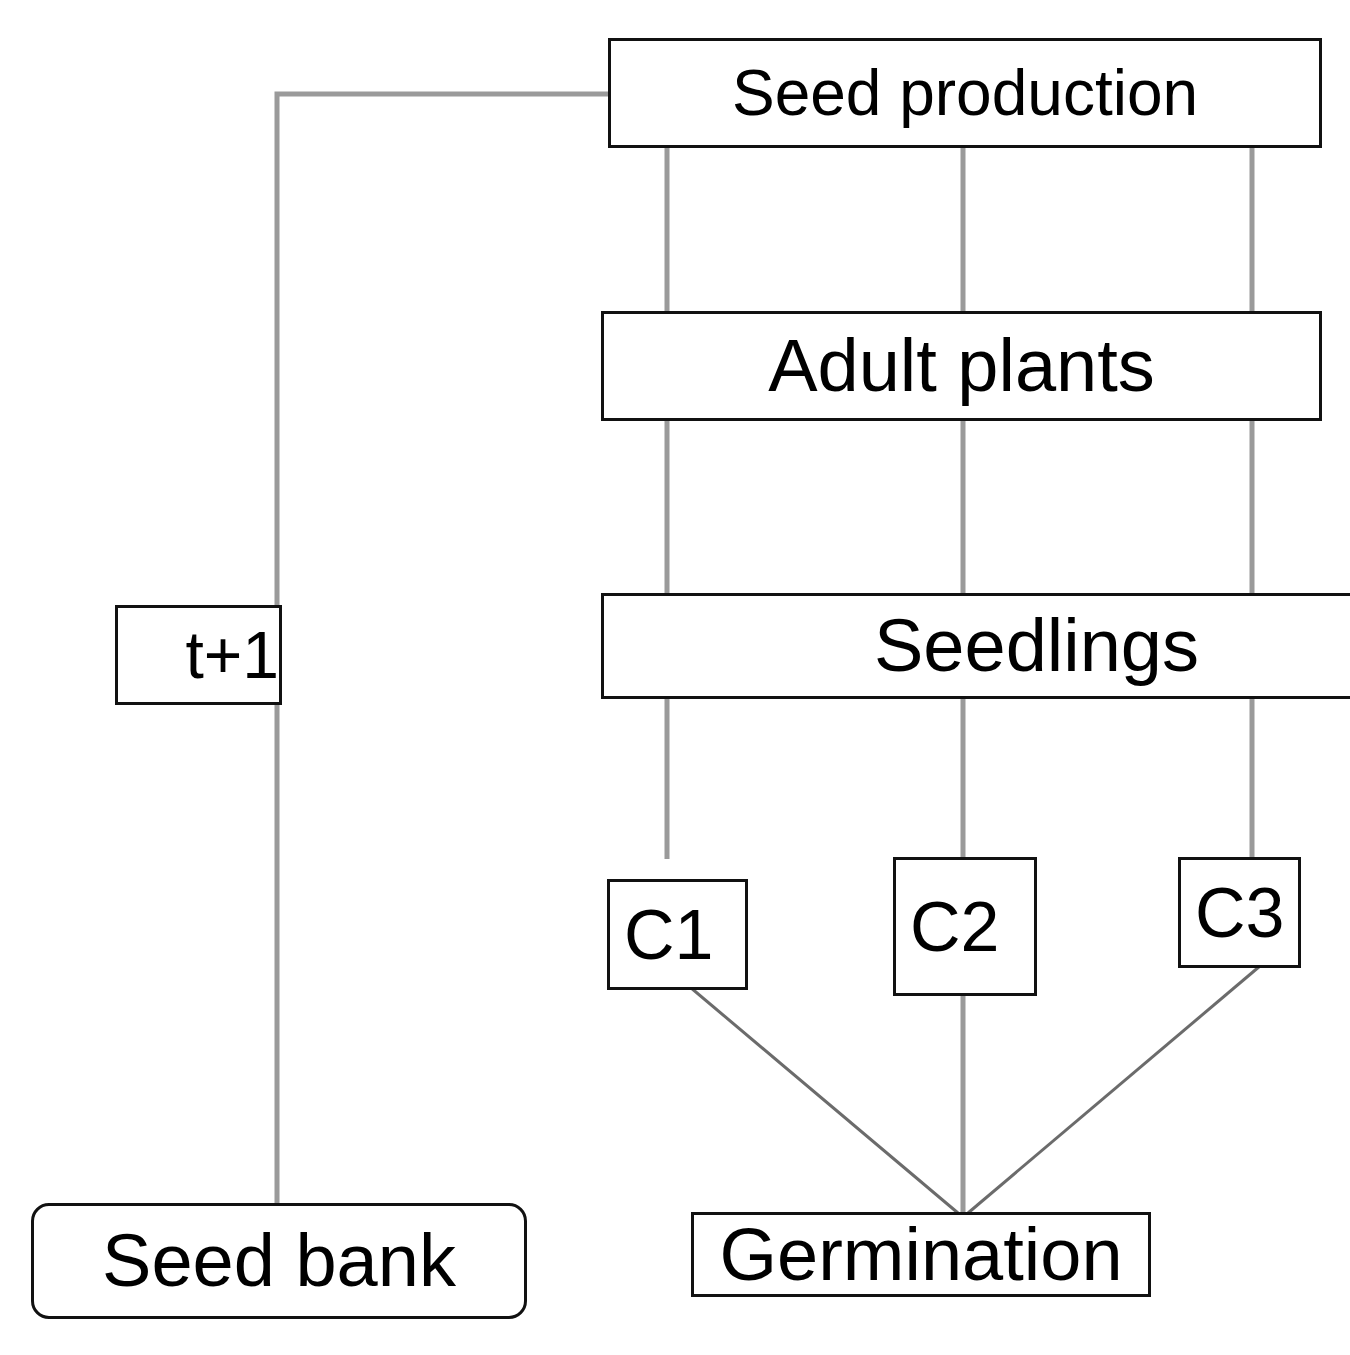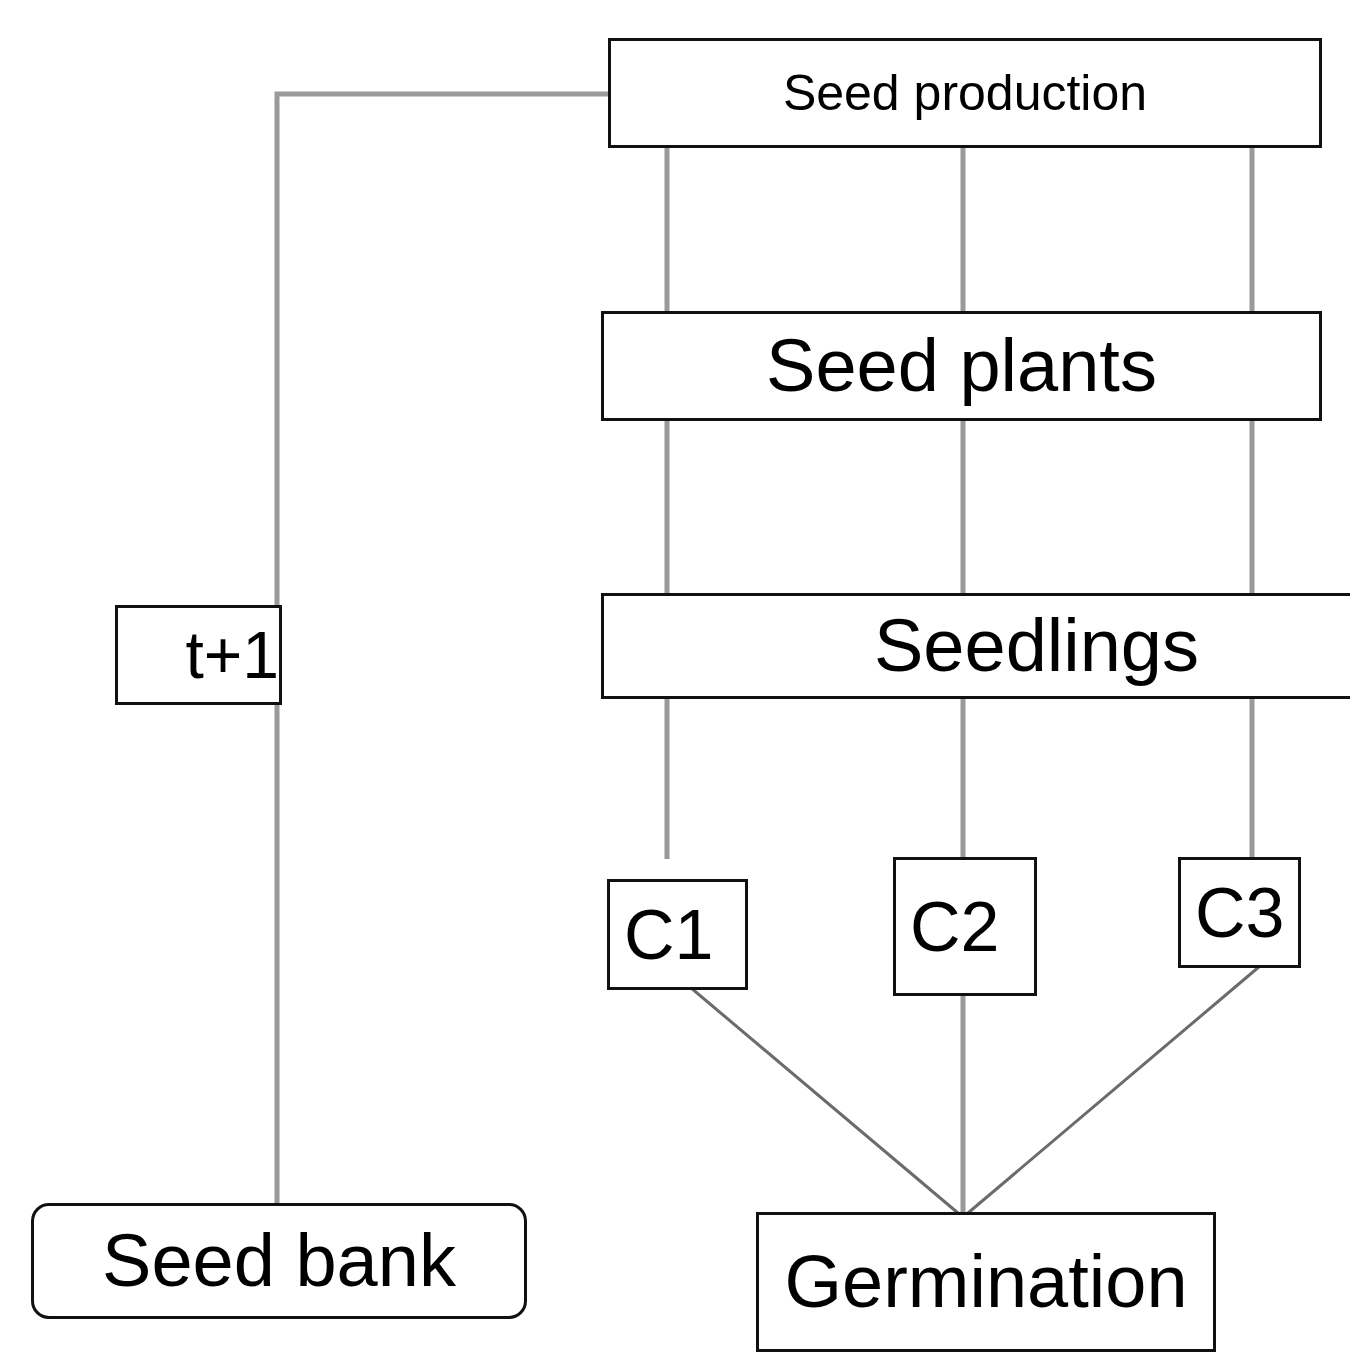--- a/index.html
+++ b/index.html
@@ -40,21 +40,21 @@
     z-index: 3;
   }
   .node-label {
     display: block;
     color: #000000;
   }
 
   
   .n-seed-production {
     left: 608px;  top: 38px;   width: 714px;  height: 110px;
-    font-size: 50px;
+    font-size: 64px;
   }
   .n-adult-plants {
     left: 601px;  top: 311px;  width: 721px;  height: 110px;
     font-size: 74px;
   }
   .n-seedlings {
     left: 601px;  top: 593px;  width: 871px;  height: 106px;
     font-size: 74px;
   }
   .n-t1 {
@@ -83,21 +83,21 @@
     font-size: 70px;
     justify-content: flex-start;
     padding-left: 14px;
   }
   .n-seed-bank {
     left: 31px;   top: 1203px; width: 496px;  height: 116px;
     font-size: 74px;
     border-radius: 18px;
   }
   .n-germination {
-    left: 756px;  top: 1212px; width: 460px;  height: 140px;
+    left: 691px;  top: 1212px; width: 460px;  height: 85px;
     font-size: 74px;
   }
 </style>
 </head>
 <body>
 
 <div id="canvas">
 
   <svg id="edge-layer" viewBox="0 0 1350 1355">
     <g stroke="#9a9a9a" stroke-width="5" fill="none" stroke-linecap="butt">
@@ -125,21 +125,21 @@
 
       <line x1="1260" y1="966" x2="968" y2="1213"></line>
     </g>
   </svg>
 
   <div class="node n-seed-production">
     <span class="node-label">Seed production</span>
   </div>
 
   <div class="node n-adult-plants">
-    <span class="node-label">Seed plants</span>
+    <span class="node-label">Adult plants</span>
   </div>
 
   <div class="node n-seedlings">
     <span class="node-label">Seedlings</span>
   </div>
 
   <div class="node n-t1">
     <span class="node-label">t+1</span>
   </div>
 

